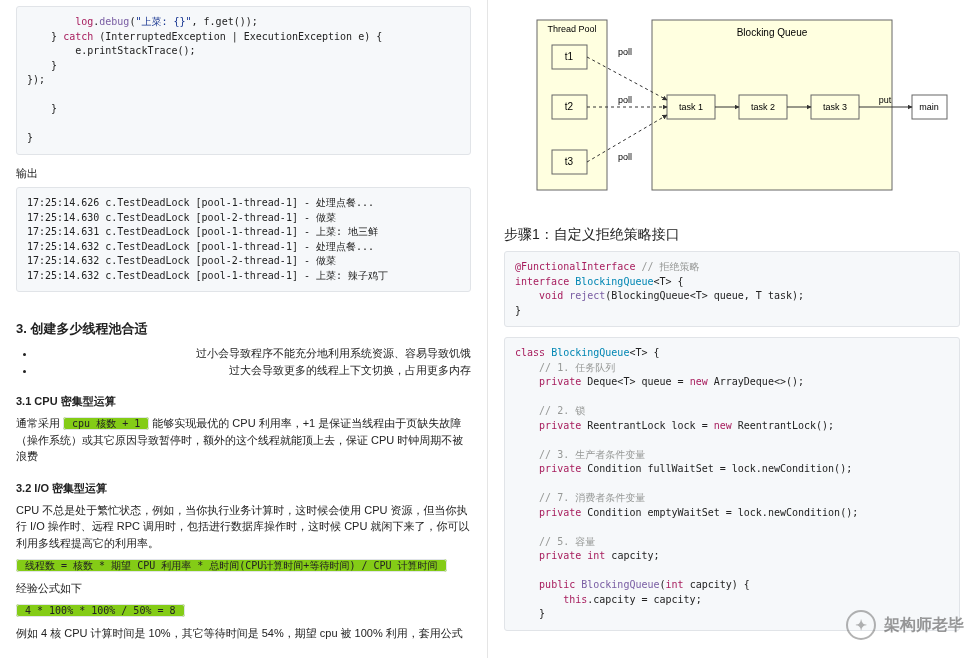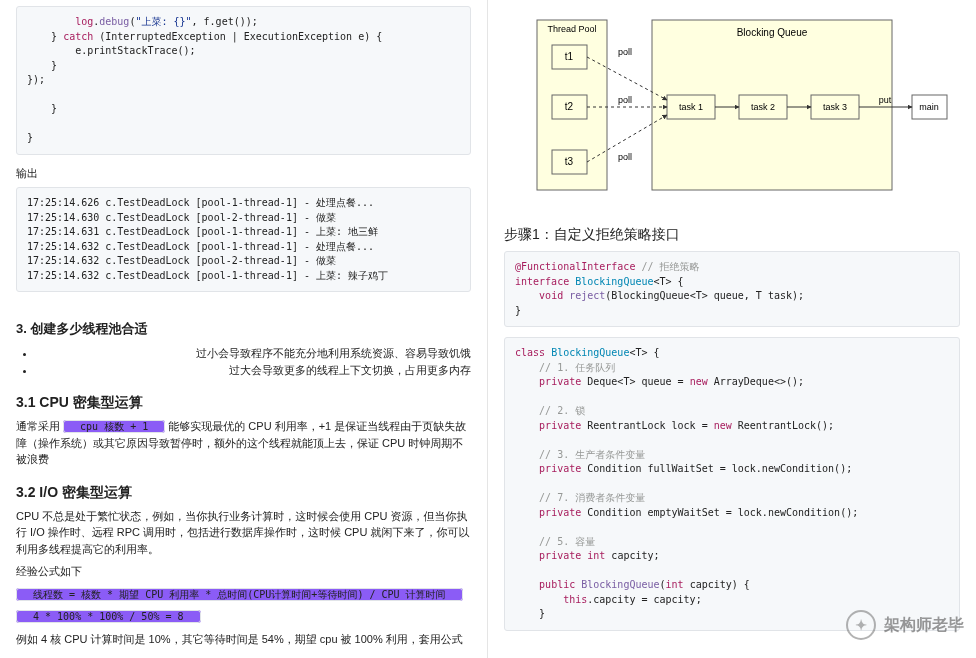--- a/index.html
+++ b/index.html
@@ -25,21 +25,21 @@
   }
   .col-left { border-right: 1px solid #e5e5e5; }
   .col-right { position: relative; }
 
   h3 {
     font-size: 13px;
     font-weight: 700;
     margin: 28px 0 8px 0;
   }
   h4 {
-    font-size: 14px;
+    font-size: 11px;
     font-weight: 700;
     margin: 16px 0 6px 0;
   }
   p { margin: 6px 0; line-height: 1.5; font-size: 11px; }
 
   ul.bullets { margin: 6px 0 10px 0; padding-left: 20px; font-size: 11px; text-align: right; }
   ul.bullets li { margin: 2px 0; }
 
   .code-block {
     background: #f6f8fa;
@@ -48,24 +48,24 @@
     padding: 8px 10px;
     font-family: Consolas, Monaco, monospace;
     font-size: 10px;
     line-height: 1.45;
     white-space: pre;
     overflow: hidden;
     margin: 6px 0 10px 0;
   }
 
   .inline-code {
-    background: #8b5cf6;
+    background: #84cc16;
     border: 1px solid #e1e4e8;
     border-radius: 3px;
-    padding: 0 16px;
+    padding: 0 8px;
     font-family: Consolas, Monaco, monospace;
     font-size: 10px;
   }
 
   
   .cm-kw  { color: #a71d5d; }   
   .cm-str { color: #183691; }   
   .cm-op  { color: #222; }
   .cm-cmt { color: #969896; }
   .cm-typ { color: #0086b3; }
@@ -134,22 +134,22 @@
 
     <h4>3.1 CPU 密集型运算</h4>
     <p>
       <span>通常采用 </span>
       <span class="inline-code">cpu 核数 + 1</span>
       <span> 能够实现最优的 CPU 利用率，+1 是保证当线程由于页缺失故障（操作系统）或其它原因导致暂停时，额外的这个线程就能顶上去，保证 CPU 时钟周期不被浪费</span>
     </p>
 
     <h4>3.2 I/O 密集型运算</h4>
     <p>CPU 不总是处于繁忙状态，例如，当你执行业务计算时，这时候会使用 CPU 资源，但当你执行 I/O 操作时、远程 RPC 调用时，包括进行数据库操作时，这时候 CPU 就闲下来了，你可以利用多线程提高它的利用率。</p>
+    <p><span class="inline-code">线程数 = 核数 * 期望 CPU 利用率 * 总时间(CPU计算时间+等待时间) / CPU 计算时间</span></p>
     <p>经验公式如下</p>
-    <p><span class="inline-code">线程数 = 核数 * 期望 CPU 利用率 * 总时间(CPU计算时间+等待时间) / CPU 计算时间</span></p>
 
     <p><span class="inline-code">4 * 100% * 100% / 50% = 8</span></p>
 
     <p>例如 4 核 CPU 计算时间是 10%，其它等待时间是 54%，期望 cpu 被 100% 利用，套用公式</p>
 
   </div>
 
   <div class="col col-right">
 
     <div class="diagram-wrap">

